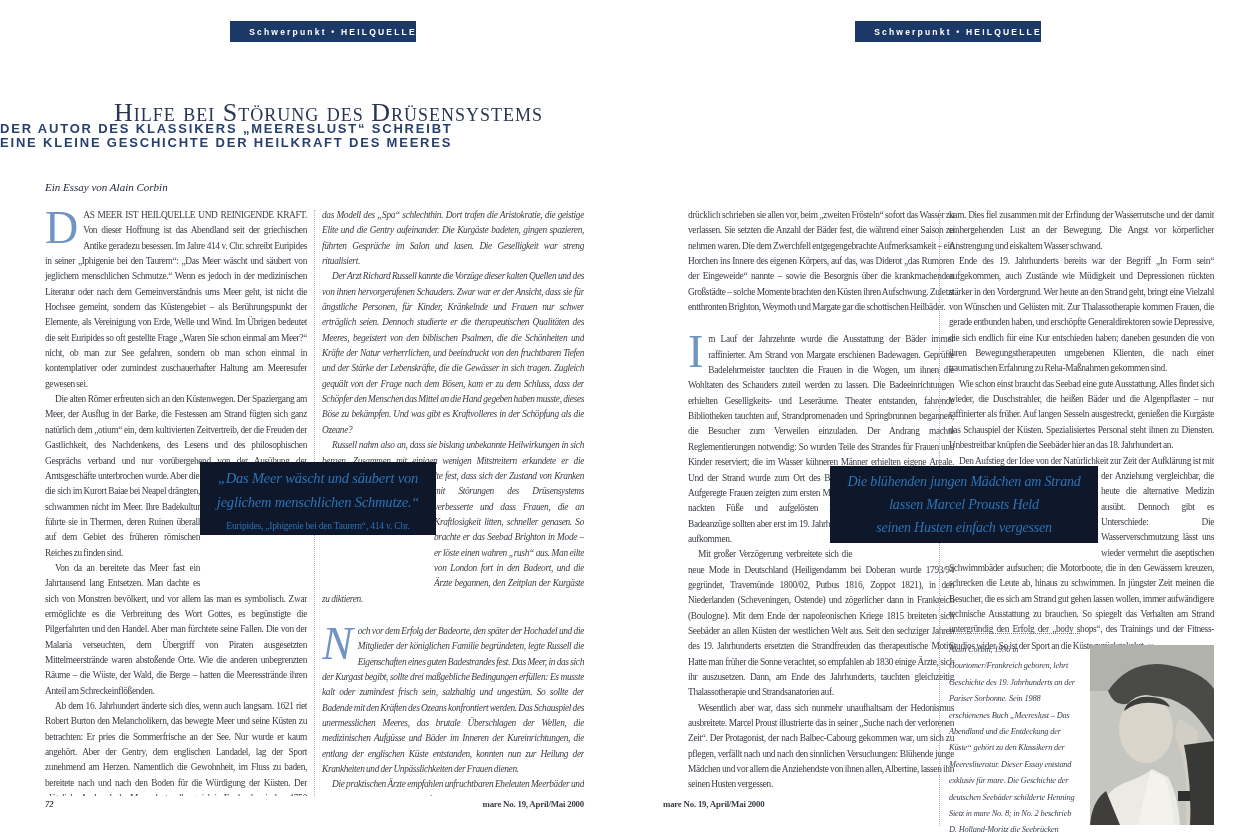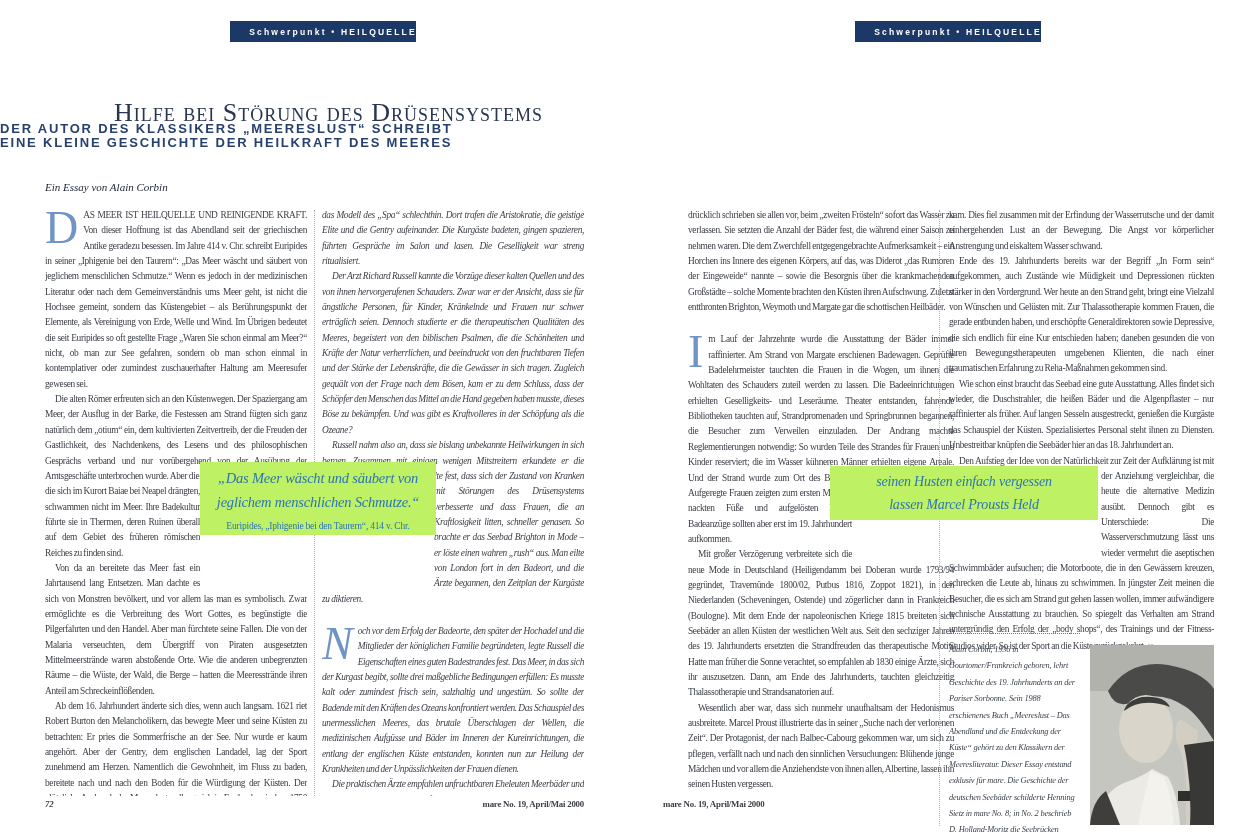--- a/index.html
+++ b/index.html
@@ -34,21 +34,21 @@
            color:#7094c4;font-weight:normal;letter-spacing:0;}
   .pq-spacer{display:inline-block;}
   .pq-spacer.right{float:right;clear:right;margin-left:7px;}
   .pq-spacer.left{float:left;clear:left;margin-right:7px;}
   .endmark{color:#7a92ad;font-size:10px;letter-spacing:0;}
   
   .divider{position:absolute;width:0;border-left:1px dotted #a9b4c0;z-index:1;}
   .divider-left{left:314px;top:210px;height:586px;}
   .divider-right{left:939px;top:210px;height:616px;}
   
-  .pullquote{position:absolute;background:#bef264;z-index:3;text-align:center;padding:4px 2px;}
+  .pullquote{position:absolute;background:#0f172a;z-index:3;text-align:center;padding:4px 2px;}
   .pullquote-left{left:200px;top:462px;width:232px;}
   .pullquote-right{left:830px;top:466px;width:264px;}
   .q-line{font-style:italic;color:#2d74b5;font-size:14.5px;line-height:24px;letter-spacing:-0.2px;}
   .pullquote-right .q-line{font-size:14px;line-height:23px;}
   .q-attr{color:#2d74b5;font-size:9.5px;margin-top:7px;letter-spacing:-0.2px;}
   
   .bio{position:absolute;left:949px;top:633px;width:131px;border-top:1px dotted #6b7684;padding-top:8px;
        font-style:italic;font-size:8.4px;line-height:16.4px;letter-spacing:-0.2px;color:#3c434e;text-align:left;}
   .photo{position:absolute;left:1090px;top:645px;width:124px;height:180px;z-index:2;}
   
@@ -113,22 +113,23 @@
         <p class="para">Die therapeutischen Vorzüge des Meereswassers kehrten zurück, als in den fünfziger Jahren das Sich-Bräunen in Mode</p>
       </div>
     <div class="col col-r2">
         <p class="para noindent">kam. Dies fiel zusammen mit der Erfindung der Wasserrutsche und der damit einhergehenden Lust an der Bewegung. Die Angst vor körperlicher Anstrengung und eiskaltem Wasser schwand.</p>
         <p class="para">Ende des 19. Jahrhunderts bereits war der Begriff „In Form sein“ aufgekommen, auch Zustände wie Müdigkeit und Depressionen rückten stärker in den Vordergrund. Wer heute an den Strand geht, bringt eine Vielzahl von Wünschen und Gelüsten mit. Zur Thalassotherapie kommen Frauen, die gerade entbunden haben, und erschöpfte Generaldirektoren sowie Depressive, die sich endlich für eine Kur entschieden haben; daneben gesunden die von ihren Bewegungstherapeuten umgebenen Klienten, die nach einer traumatischen Erfahrung zu Reha-Maßnahmen gekommen sind.</p>
         <p class="para">Wie schon einst braucht das Seebad eine gute Ausstattung. Alles findet sich wieder, die Duschstrahler, die heißen Bäder und die Algenpflaster – nur raffinierter als früher. Auf langen Sesseln ausgestreckt, genießen die Kurgäste das Schauspiel der Küsten. Spezialisiertes Personal steht ihnen zu Diensten. Unbestreitbar knüpfen die Seebäder hier an das 18. Jahrhundert an.</p>
         <p class="para">Den Aufstieg der Idee von der Natürlichkeit zur Zeit der <span class="pq-spacer left" style="width: 145px; height: 92px;"></span>Aufklärung ist mit der Anziehung vergleichbar, die heute die alternative Medizin ausübt. Dennoch gibt es Unterschiede: Die Wasserverschmutzung lässt uns wieder vermehrt die aseptischen Schwimmbäder aufsuchen; die Motorboote, die in den Gewässern kreuzen, schrecken die Leute ab, hinaus zu schwimmen. In jüngster Zeit meinen die Besucher, die es sich am Strand gut gehen lassen wollen, immer aufwändigere technische Ausstattung zu brauchen. So spiegelt das Verhalten am Strand untergründig den Erfolg der „body shops“, des Trainings und der Fitness-Studios wider. So ist der Sport an die Küste zurückgekehrt. <span class="endmark">∞</span></p>
       </div>
 
     <div class="pullquote pullquote-right">
+        <div class="q-line">Die blühenden jungen Mädchen am Strand</div>
+        <div class="q-line">lassen Marcel Prousts Held</div>
         <div class="q-line">seinen Husten einfach vergessen</div>
-        <div class="q-line">lassen Marcel Prousts Held</div>
       </div>
 
     <div class="bio">Alain Corbin, 1936 in Gourtomer/Frankreich geboren, lehrt Geschichte des 19. Jahrhunderts an der Pariser Sorbonne. Sein 1988 erschienenes Buch „Meereslust – Das Abendland und die Entdeckung der Küste“ gehört zu den Klassikern der Meeresliteratur. Dieser Essay entstand exklusiv für mare. Die Geschichte der deutschen Seebäder schilderte Henning Sietz in mare No. 8; in No. 2 beschrieb D. Holland-Moritz die Seebrücken entlang der englischen Südküste</div>
 
     <div class="photo">
       <svg width="124" height="180" viewBox="0 0 124 180" xmlns="http://www.w3.org/2000/svg">
         <rect width="124" height="180" fill="#c6c6c0"></rect>
         <rect width="124" height="46" fill="#b2b2ac"></rect>
         <path d="M18,46 Q40,14 78,20 Q112,26 124,44 L124,96 Q108,70 96,62 Q70,44 44,56 Q26,66 18,46 Z" fill="#4a4a48"></path>
         <ellipse cx="56" cy="84" rx="27" ry="34" fill="#dad5cb"></ellipse>

